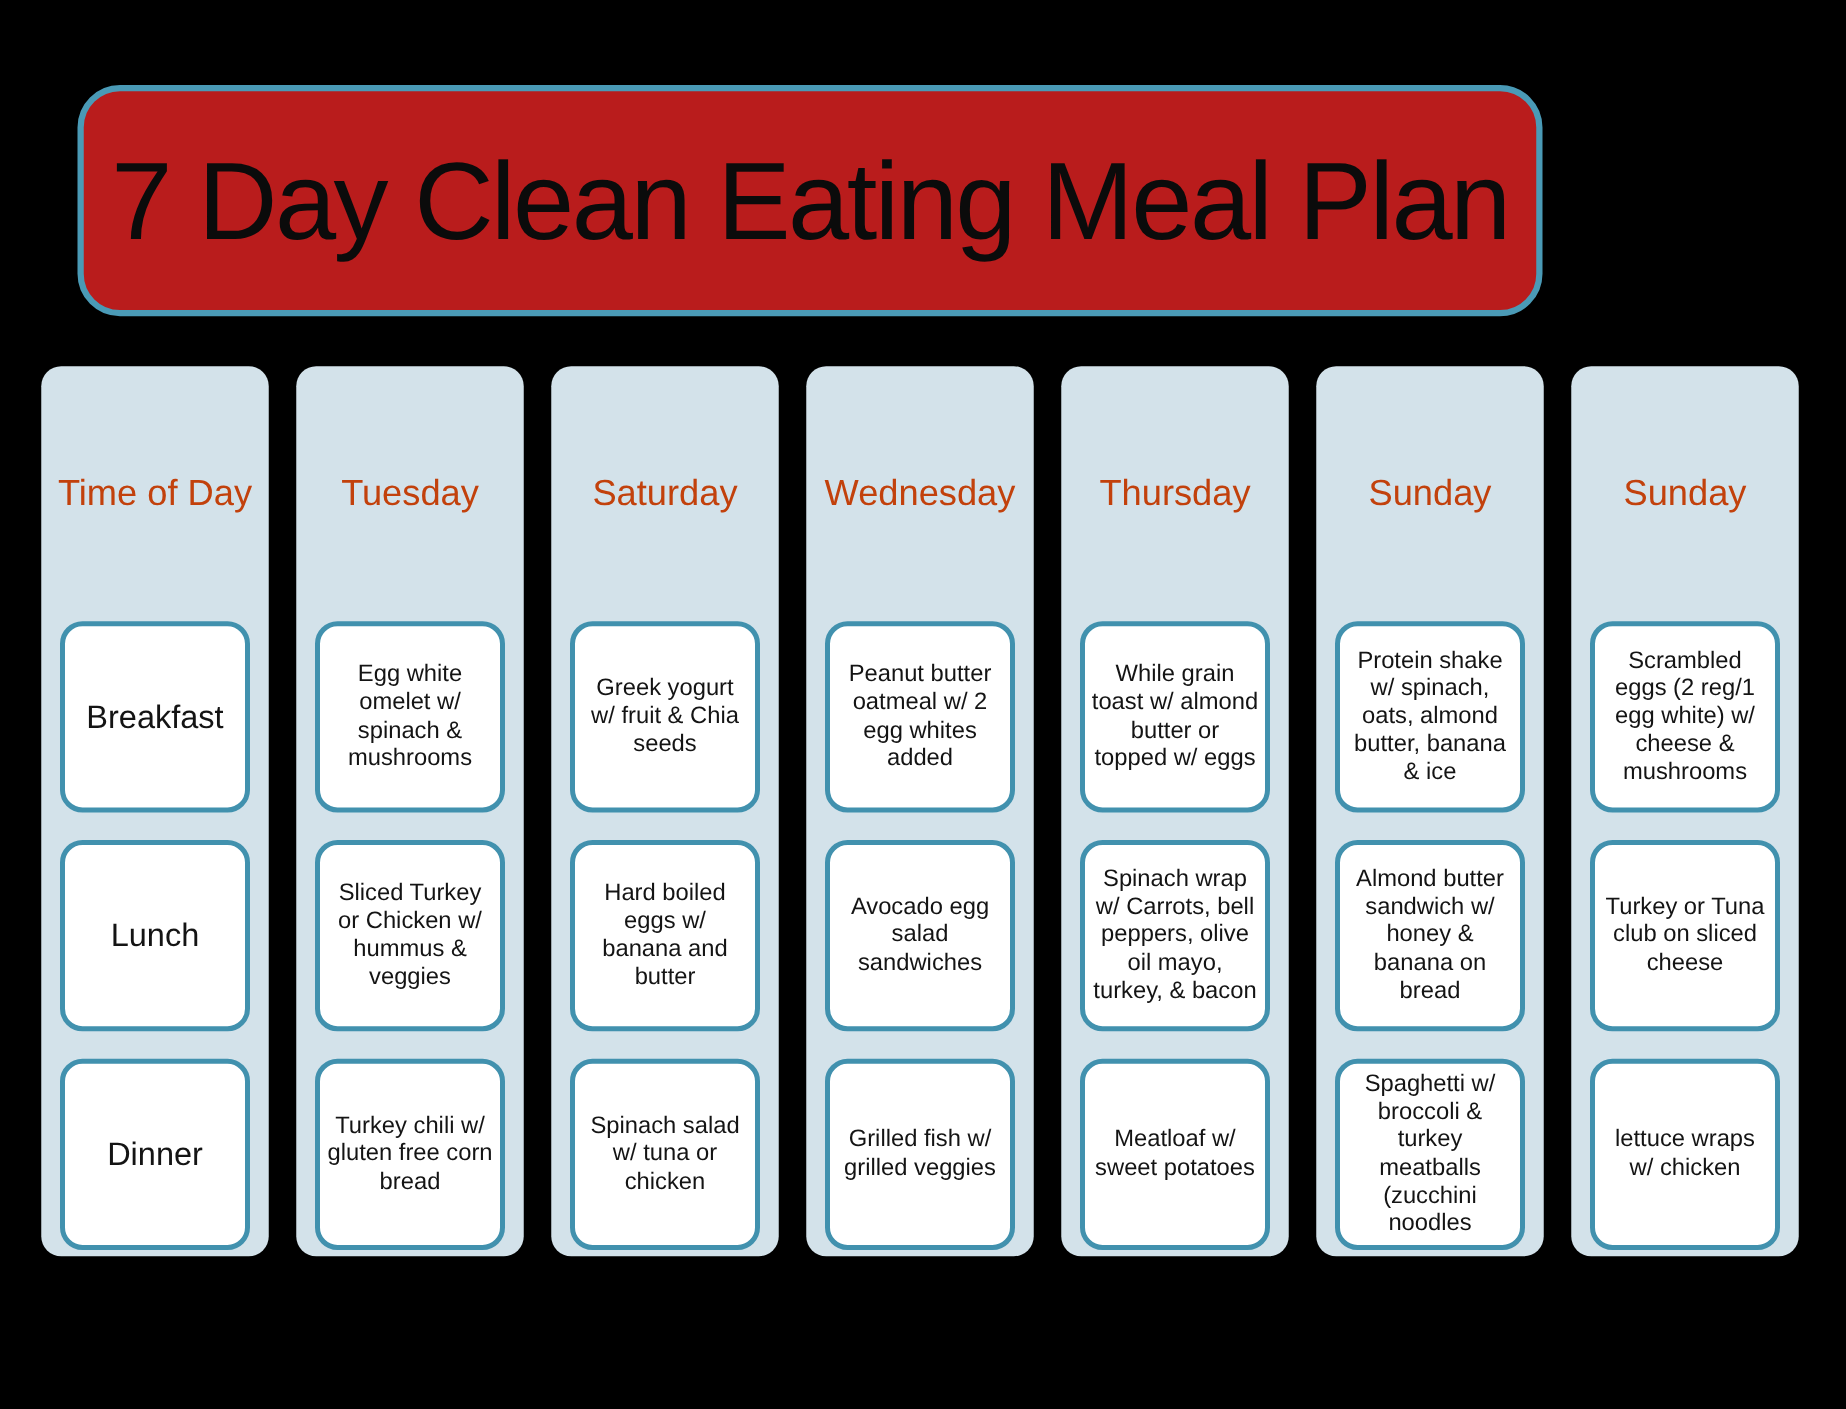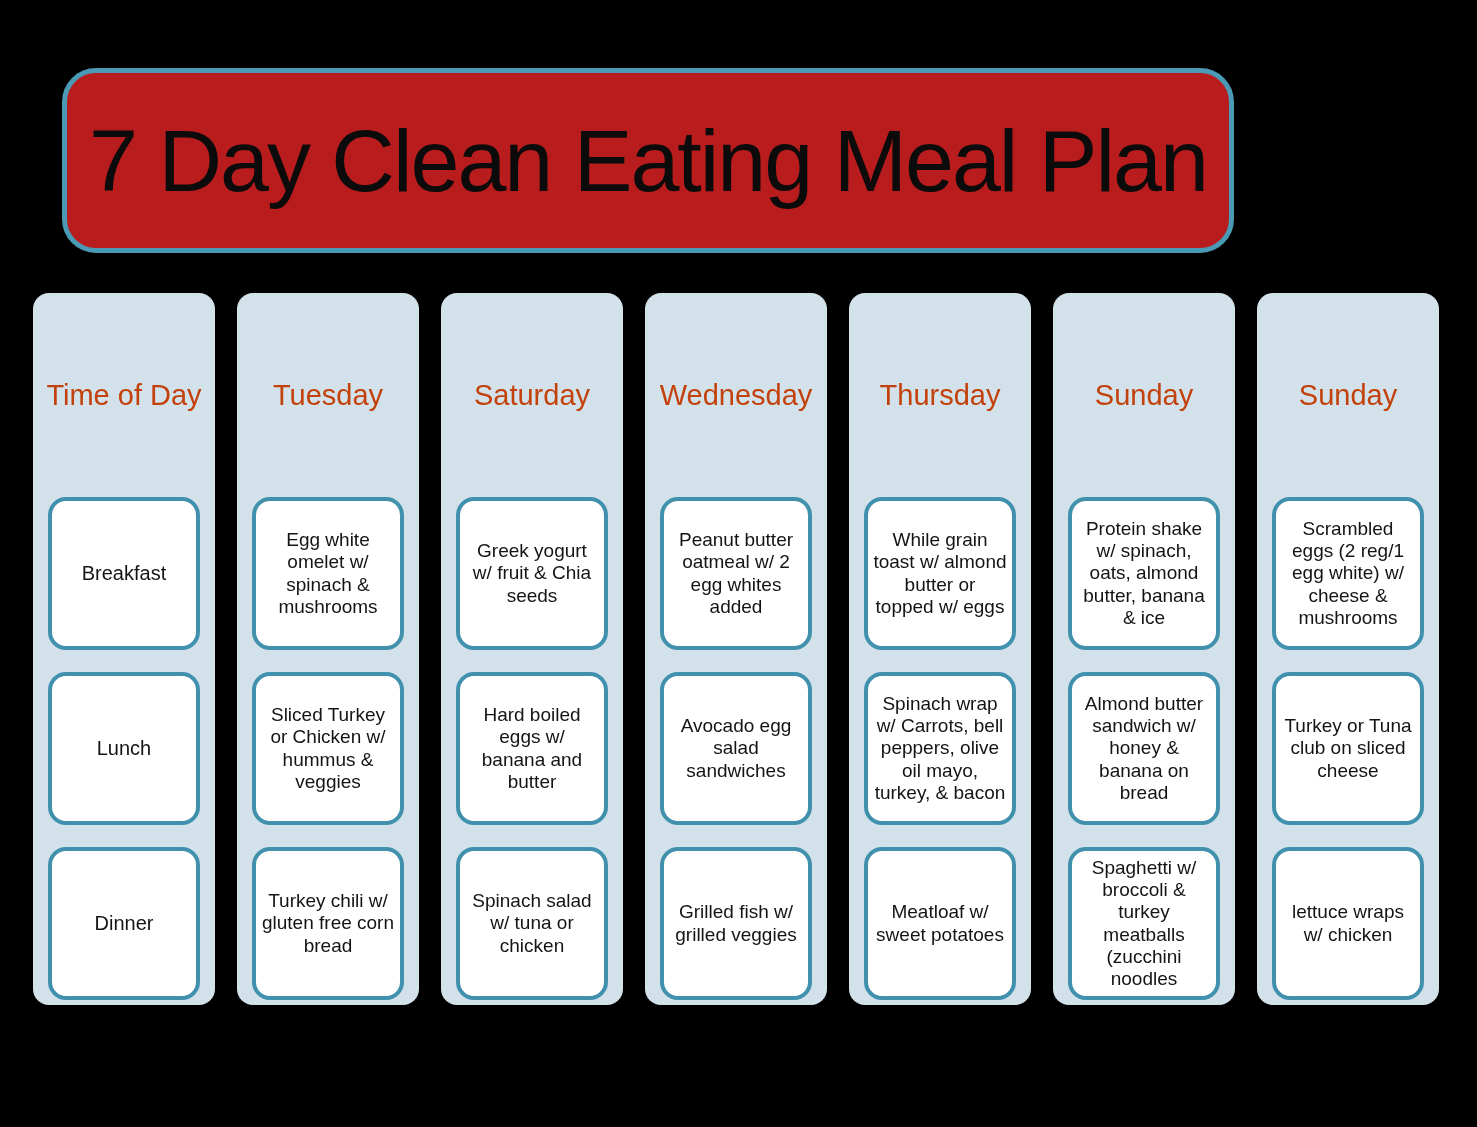--- a/index.html
+++ b/index.html
@@ -29,21 +29,21 @@
   .cells{
     display:flex;flex-direction:column;gap:22px;padding:0 15px;
   }
   .cell{
     height:153px;background:#ffffff;border:4px solid #4191ae;border-radius:18px;
     box-sizing:border-box;display:flex;align-items:center;justify-content:center;
     text-align:center;font-size:19px;line-height:1.17;padding:2px 5px;
     overflow:hidden;color:#141414;
   }
   .row-label{
-    font-size:20px;
+    font-size:26px;
   }
 </style>
 </head>
 <body>
 
 <div class="canvas">
 
   <div class="title-box">
     <div class="title-text">7 Day Clean Eating Meal Plan</div>
   </div>

